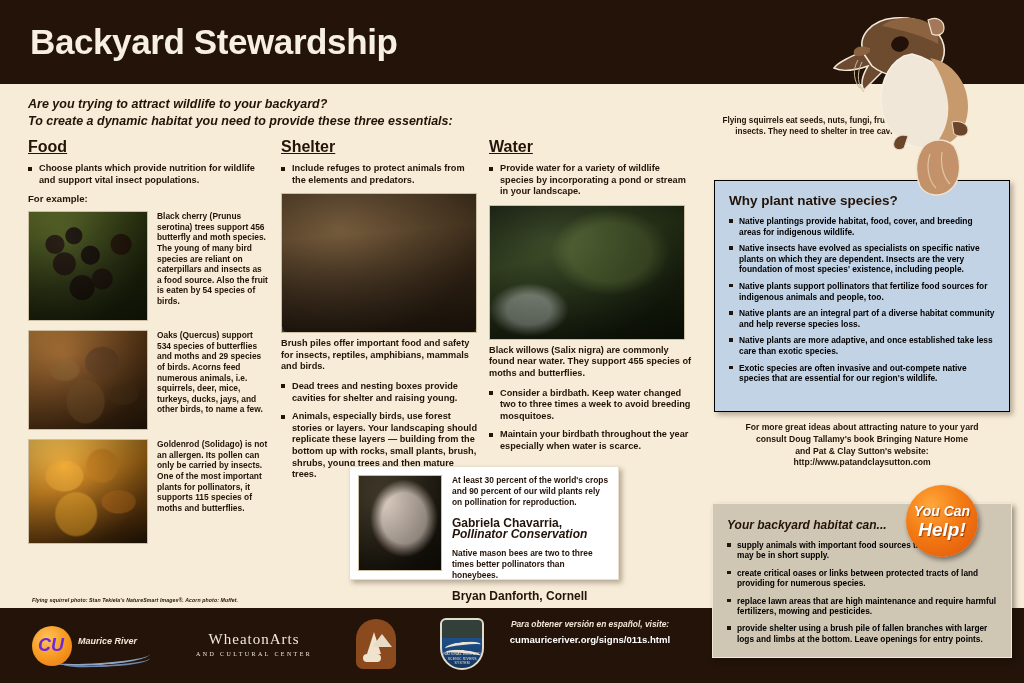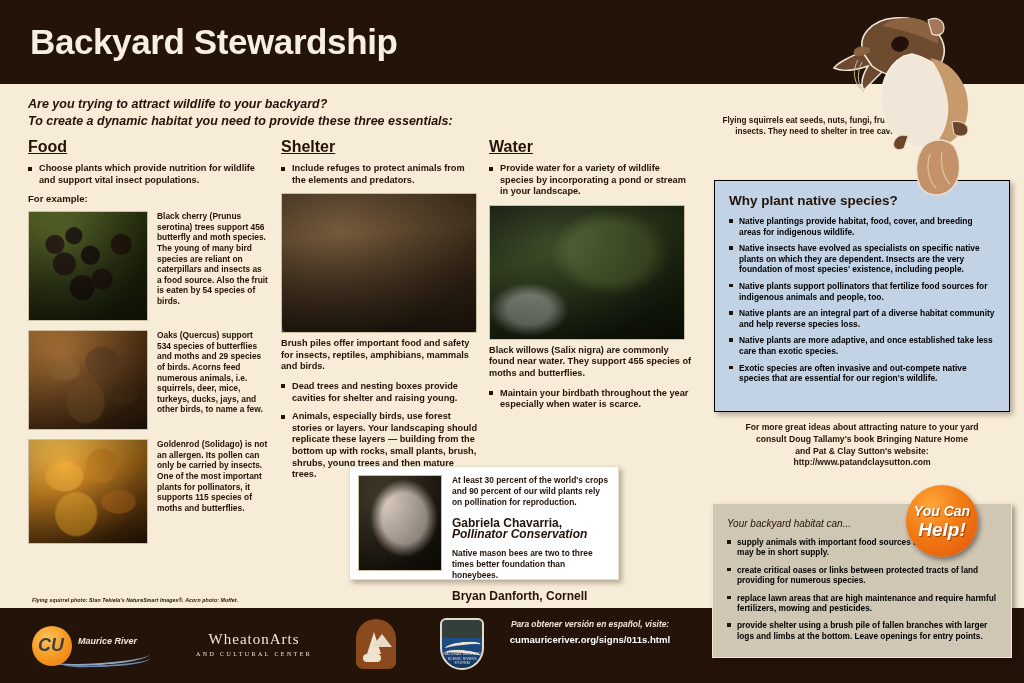--- a/index.html
+++ b/index.html
@@ -222,23 +222,23 @@
     left: 712px; top: 503px;
     width: 300px; height: 155px;
     background: #cfc6b4;
     border: 1px solid #efe7d6;
     box-shadow: 3px 3px 5px rgba(20,12,6,.4);
     padding: 14px 14px 8px 14px;
     z-index: 4;
   }
   .habitat-box h3 {
     margin: 0 0 8px 0;
-    font-size: 10px;
+    font-size: 12px;
     font-style: italic;
-    font-weight: normal;
+    font-weight: bold;
     color: #231309;
   }
   .habitat-box .bullet-item {
     font-size: 8.3px;
     line-height: 10.4px;
     margin-bottom: 7px;
     padding-left: 10px;
   }
   .habitat-box .bullet-item::before { top: 3px; width: 3.5px; height: 3.5px; }
 
@@ -339,21 +339,21 @@
     gap: 44px;
   }
   .logo-cu { position: relative; width: 120px; height: 48px; }
   .logo-cu .disc {
     position: absolute; left: 0; top: 6px;
     width: 40px; height: 40px; border-radius: 50%;
     background: radial-gradient(circle at 38% 32%, #ffc35a 0%, #f79a22 50%, #e8730d 100%);
   }
   .logo-cu .cu {
     position: absolute; left: 6px; top: 15px;
-    font-size: 18px; font-weight: bold; color: #404040;
+    font-size: 18px; font-weight: bold; color: #6d28d9;
     font-style: italic;
   }
   .logo-cu .mr {
     position: absolute; left: 46px; top: 16px;
     font-size: 9px; font-weight: bold; font-style: italic;
     color: #f3e6d2;
   }
   .logo-cu .wave {
     position: absolute; left: 22px; top: 31px;
     width: 96px; height: 14px;
@@ -493,20 +493,21 @@
     <div class="photo-caption">Brush piles offer important food and safety for insects, reptiles, amphibians, mammals and birds.</div>
     <div class="bullet-item">Dead trees and nesting boxes provide cavities for shelter and raising young.</div>
     <div class="bullet-item">Animals, especially birds, use forest stories or layers. Your landscaping should replicate these layers — building from the bottom up with rocks, small plants, brush, shrubs, young trees and then mature trees.</div>
   </div>
 
   <div class="col" id="col-water">
     <div class="col-head">Water</div>
     <div class="bullet-item">Provide water for a variety of wildlife species by incorporating a pond or stream in your landscape.</div>
     <div class="photo ph-water" style="width:196px;height:135px;margin-top:4px;"></div>
     <div class="photo-caption">Black willows (Salix nigra) are commonly found near water. They support 455 species of moths and butterflies.</div>
+    <div class="bullet-item">Consider a birdbath. Keep water changed two to three times a week to avoid breeding mosquitoes.</div>
     <div class="bullet-item">Maintain your birdbath throughout the year especially when water is scarce.</div>
   </div>
 
   <div class="squirrel-caption">Flying squirrels eat seeds, nuts, fungi, fruit, and insects. They need to shelter in tree cavities.</div>
 
   <div class="native-box">
     <h3>Why plant native species?</h3>
     <div class="bullet-item">Native plantings provide habitat, food, cover, and breeding areas for indigenous wildlife.</div>
     <div class="bullet-item">Native insects have evolved as specialists on specific native plants on which they are dependent. Insects are the very foundation of most species' existence, including people.</div>
     <div class="bullet-item">Native plants support pollinators that fertilize food sources for indigenous animals and people, too.</div>
@@ -537,21 +538,21 @@
 
   <div class="pollin-box">
     <div class="photo ph-bee" style="width:84px;height:96px;flex:none;"></div>
     <div class="ptext">
       <div>At least 30 percent of the world's crops and 90 percent of our wild plants rely on pollination for reproduction.</div>
       <div class="src">
         <span>Gabriela Chavarria,</span>
         <span class="i">Pollinator Conservation</span>
       </div>
       <div class="gap"></div>
-      <div>Native mason bees are two to three times better foundation than honeybees.</div>
+      <div>Native mason bees are two to three times better pollinators than honeybees.</div>
       <div class="src">Bryan Danforth, Cornell</div>
     </div>
   </div>
 
   <div class="photo-credit">Flying squirrel photo: Stan Tekiela's NatureSmart Images®. Acorn photo: Muffet.</div>
 
   <div class="footer-band"></div>
 
   <div class="logos">
     <div class="logo-cu">

